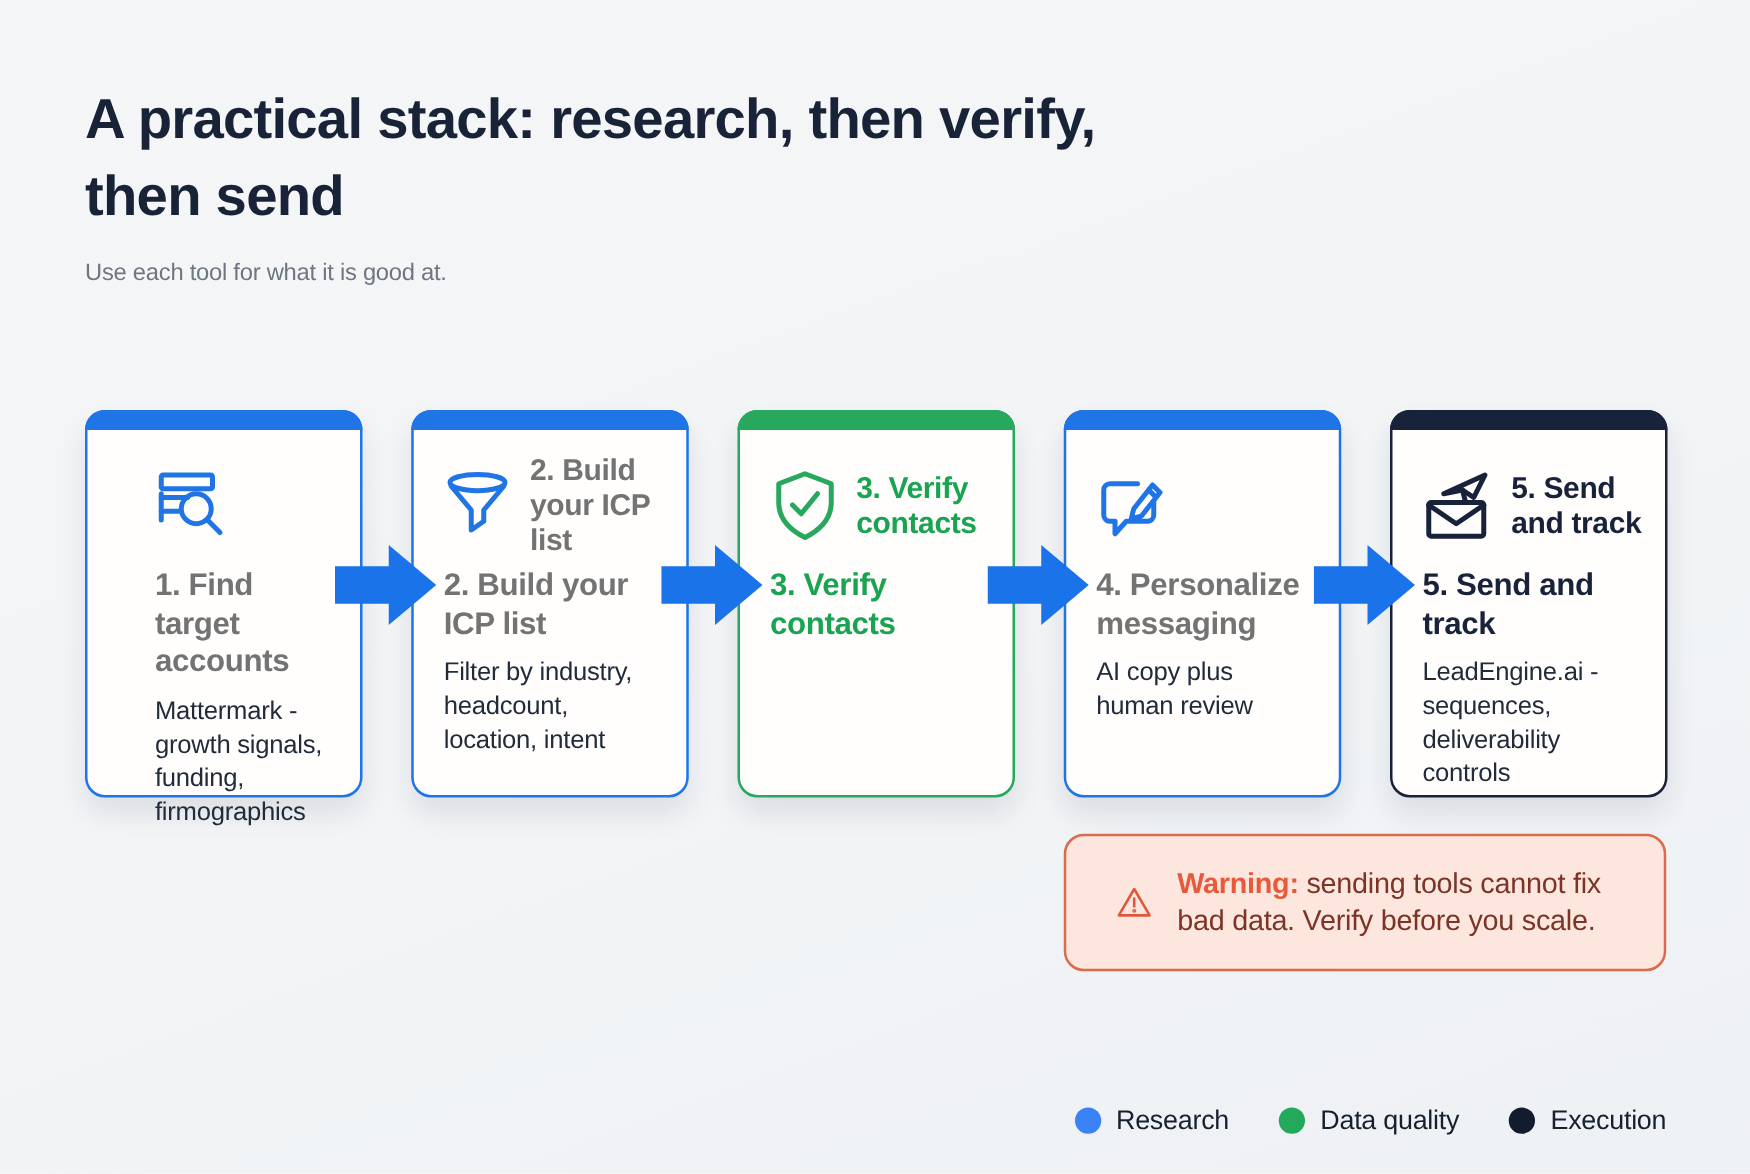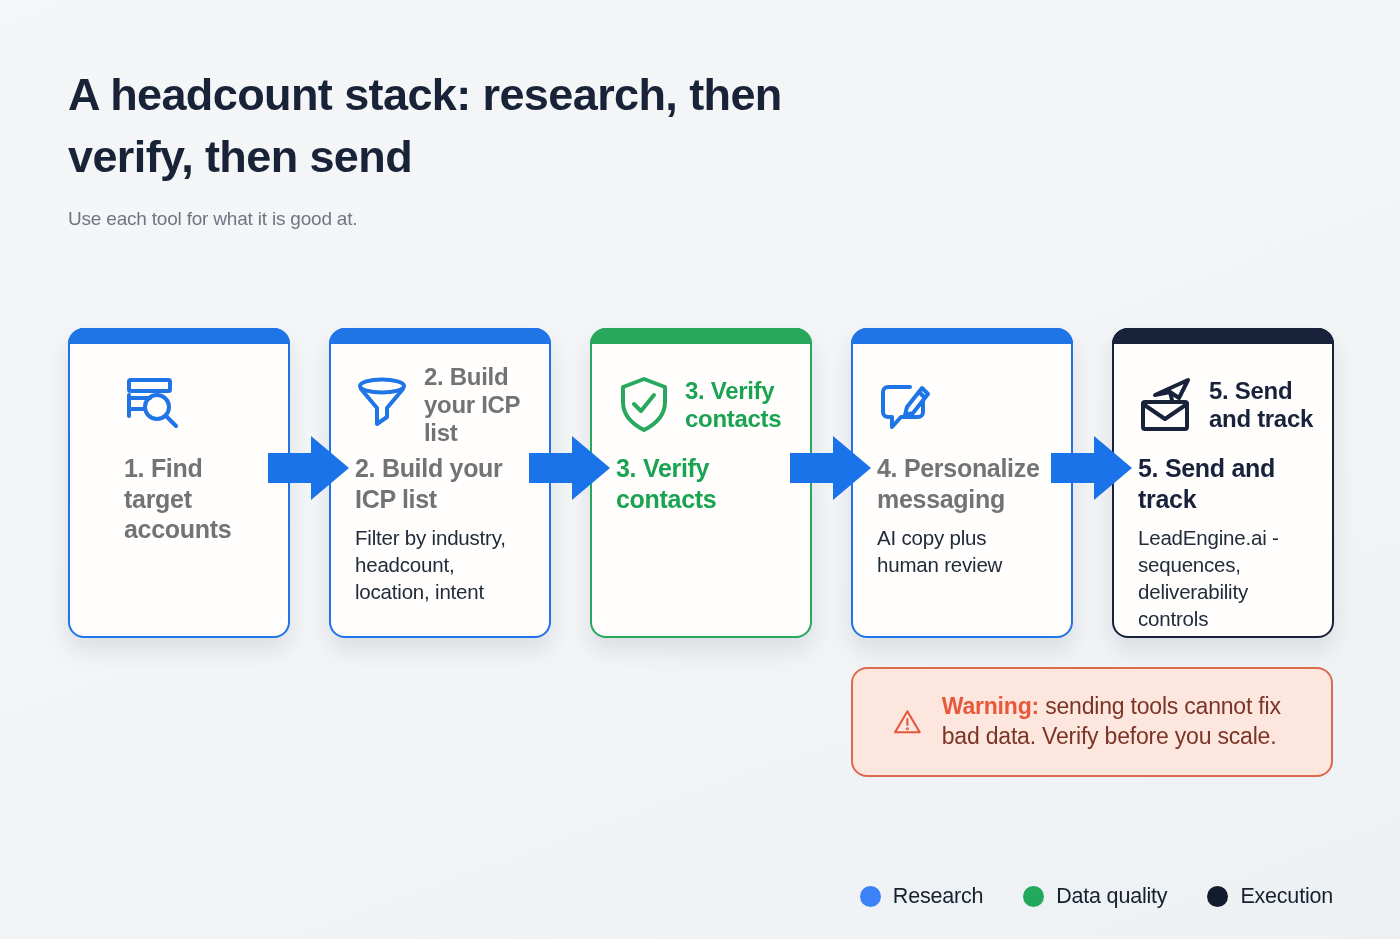--- a/index.html
+++ b/index.html
@@ -74,37 +74,38 @@
   .legend-label{font-size:21.5px;color:#16202f;letter-spacing:-0.2px;}
   .dot-blue{background:#3b82f6;}
   .dot-green{background:#22a95c;}
   .dot-dark{background:#131c2e;}
 </style>
 </head>
 <body>
 
 <div class="stage">
 
-  <div class="title">A headcount stack: research, then verify, then send</div>
+  <div class="title">A practical stack: research, then verify, then send</div>
   <div class="subtitle">Use each tool for what it is good at.</div>
 
   <div class="card c-blue card1">
     <div class="card-cap"></div>
     <div class="card-content">
       <div class="icon-row">
         <svg width="58" height="58" viewBox="0 0 58 58" fill="none" stroke="#1f74e6" stroke-width="4" stroke-linecap="round" stroke-linejoin="round">
           <rect x="5" y="4" width="41" height="11" rx="1.5"></rect>
           <path d="M5 19 v21"></path>
           <path d="M5 22 h21"></path>
           <path d="M5 33 h14"></path>
           <circle cx="33" cy="31" r="12"></circle>
           <path d="M42 40 L52 50"></path>
         </svg>
       </div>
       <div class="card-title">1. Find target accounts</div>
+      <div class="card-body">Mattermark - growth signals, funding, firmographics</div>
     </div>
   </div>
 
   <div class="card c-blue card2">
     <div class="card-cap"></div>
     <div class="card-content">
       <div class="icon-row">
         <svg width="56" height="58" viewBox="0 0 56 58" fill="none" stroke="#1f74e6" stroke-width="4" stroke-linecap="round" stroke-linejoin="round">
           <ellipse cx="27" cy="10" rx="22" ry="6.5"></ellipse>
           <path d="M6 13 L22 32 L22 48 L32 41 L32 32 L48 13"></path>

